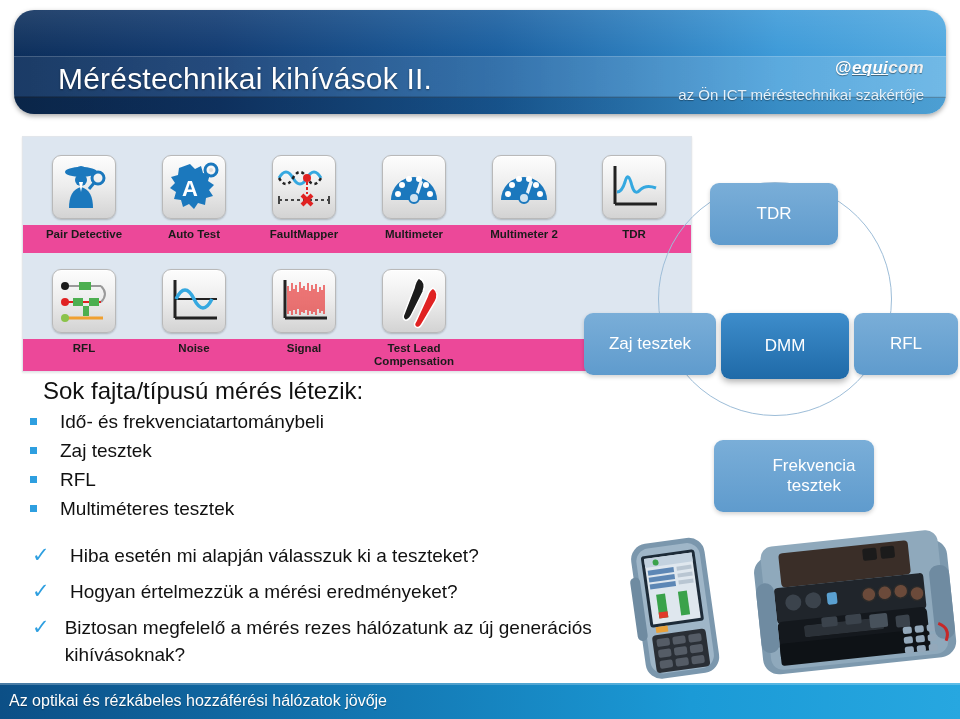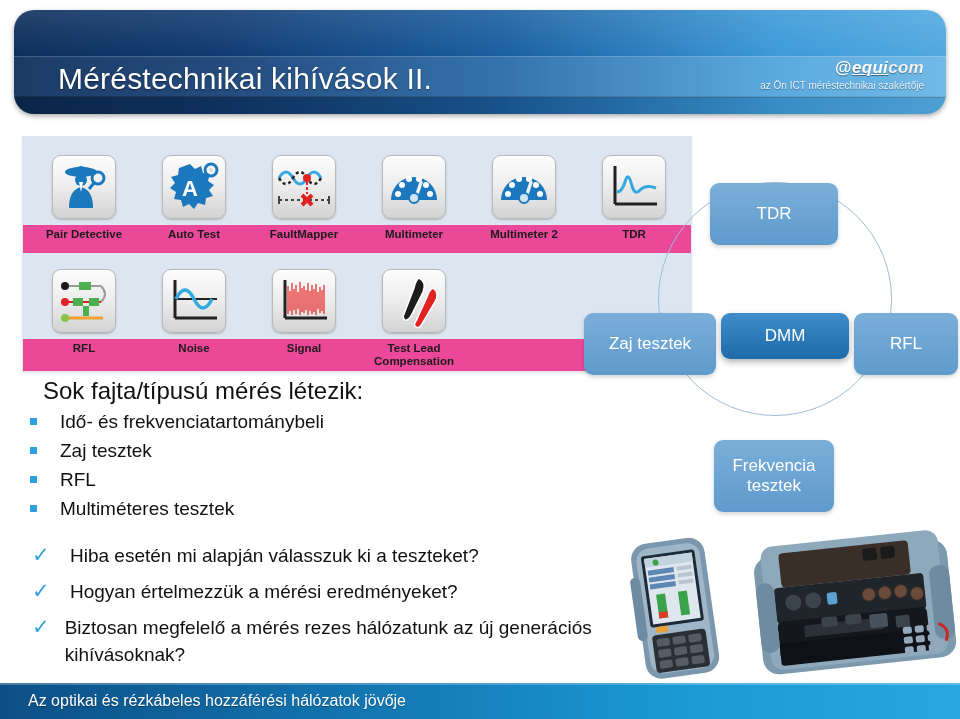--- a/index.html
+++ b/index.html
@@ -26,21 +26,21 @@
   .slide-title{position:absolute;left:44px;top:48px;height:42px;line-height:42px;
     color:#ffffff;font-size:30px;letter-spacing:.2px;
     text-shadow:0 1px 2px rgba(0,0,0,.45);white-space:nowrap;}
 
   .logo{position:absolute;right:22px;top:48px;text-align:right;}
   .logo-main{font-size:17px;font-weight:bold;color:#ffffff;font-style:italic;
      letter-spacing:.3px;line-height:19px;text-shadow:0 1px 1px rgba(0,0,0,.4);}
   .logo-main .at{font-style:normal;font-weight:bold;}
   .logo-main .equ{color:#ffffff;text-decoration:underline;}
   .logo-main .com{color:#f2f2f2;}
-  .logo-sub{font-size:10px;color:#e6f2fb;margin-top:3px;line-height:11px;
+  .logo-sub{font-size:15px;color:#e6f2fb;margin-top:12px;line-height:11px;
      text-shadow:0 1px 1px rgba(0,0,0,.35);}
 
   
   .toolbar{position:absolute;left:22px;top:136px;width:668px;height:234px;
     background:#f2f4f7;border:1px solid #e2e6eb;box-shadow:0 1px 2px rgba(0,0,0,.10);}
   .tb-icons{display:flex;align-items:flex-end;height:88px;background:#dde6f0;padding-left:6px;}
   .tb-icons.second{height:86px;}
   .tb-labels{display:flex;height:28px;background:#ec4899;padding-left:6px;}
   .tb-labels.second{height:32px;}
   .tb-cell{width:110px;display:flex;justify-content:center;align-items:flex-start;}
@@ -58,23 +58,23 @@
     border:1px solid #9dbdd8;border-radius:50%;}
   .node{position:absolute;border-radius:9px;color:#fff;display:flex;
     align-items:center;justify-content:center;text-align:center;
     font-size:17px;line-height:20px;
     background:linear-gradient(180deg,#7aaed8 0%,#5f9bcd 100%);
     box-shadow:0 2px 4px rgba(0,0,0,.18);}
   .node.center{background:linear-gradient(180deg,#3e8dcb 0%,#1f6aa8 100%);
     box-shadow:0 3px 6px rgba(0,0,0,.30);}
   .n-top{left:144px;top:33px;width:128px;height:62px;}
   .n-left{left:18px;top:163px;width:132px;height:62px;}
-  .n-center{left:155px;top:163px;width:128px;height:46px;}
+  .n-center{left:155px;top:163px;width:128px;height:66px;}
   .n-right{left:288px;top:163px;width:104px;height:62px;}
-  .n-bottom{left:148px;top:290px;width:120px;height:72px;}
+  .n-bottom{left:148px;top:290px;width:120px;height:72px;padding-left:40px;}
 
   
   .lead{position:absolute;left:43px;top:377px;font-size:24px;color:#111;}
   .bullets{position:absolute;left:26px;top:407px;text-align:center;}
   .b-row{display:flex;align-items:flex-start;height:29px;}
   .b-mark{width:34px;padding-top:11px;}
   .b-sq{width:7px;height:7px;background:#2e9fe0;display:block;margin-left:4px;}
   .b-text{font-size:19px;color:#111;line-height:29px;}
 
   .checks{position:absolute;left:26px;top:542px;width:600px;}
@@ -83,21 +83,21 @@
   .c-text{font-size:19px;color:#111;line-height:27px;}
 
   
   .devices{position:absolute;left:612px;top:528px;width:348px;height:158px;}
   .dev{position:absolute;}
 
   
   .footer{position:absolute;left:0;bottom:0;width:100%;height:36px;
     background:linear-gradient(90deg,#0c4f86 0%,#1272ad 34%,#1b9ad6 72%,#27a7e0 100%);
     display:flex;align-items:center;}
-  .footer-text{color:#ffffff;font-size:16px;padding-left:28px;
+  .footer-text{color:#ffffff;font-size:16px;padding-left:9px;
     text-shadow:0 1px 1px rgba(0,0,0,.35);}
   .footer-top-line{position:absolute;left:0;top:0;width:100%;height:2px;
     background:rgba(255,255,255,.25);}
 </style>
 </head>
 <body>
 
 <div class="slide">
 
   <div class="header-wrap">

